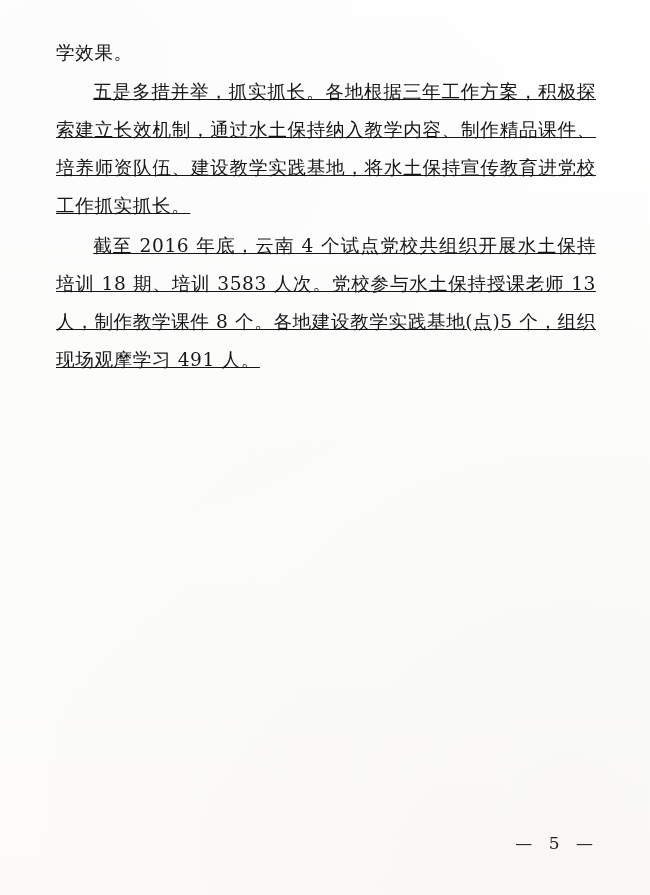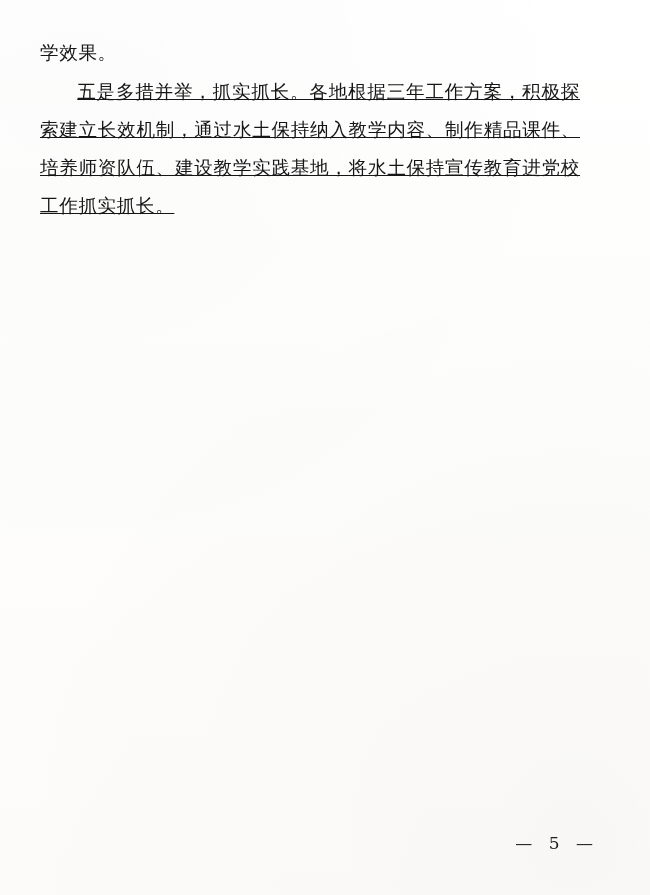--- a/index.html
+++ b/index.html
@@ -26,21 +26,21 @@
     position: absolute;
     inset: 0;
     background:
       radial-gradient(circle at 12% 8%, rgba(0,0,0,0.012), rgba(0,0,0,0) 55%),
       radial-gradient(circle at 88% 92%, rgba(0,0,0,0.014), rgba(0,0,0,0) 60%),
       linear-gradient(180deg, #ffffff 0%, #fdfdfc 40%, #fcfbf9 100%);
     pointer-events: none;
   }
   .content {
     position: absolute;
-    left: 40px;
+    left: 56px;
     top: 34px;
     width: 540px;
   }
   .para {
     font-size: 18.6px;
     line-height: 38px;
     letter-spacing: 0.6px;
     text-align: justify;
     text-justify: inter-character;
     margin: 0 0 2px 0;
@@ -73,20 +73,21 @@
     color: #222;
   }
 </style>
 </head>
 <body>
 
 <div class="page">
   <div class="content">
     <p class="para p-first">学效果。</p>
     <p class="para indent">五是多措并举，抓实抓长。各地根据三年工作方案，积极探索建立长效机制，通过水土保持纳入教学内容、制作精品课件、培养师资队伍、建设教学实践基地，将水土保持宣传教育进党校工作抓实抓长。</p>
+    <p class="para indent">截至 2016 年底，云南 4 个试点党校共组织开展水土保持培训 18 期、培训 3583 人次。党校参与水土保持授课老师 13 人，制作教学课件 8 个。各地建设教学实践基地(点)5 个，组织现场观摩学习 491 人。</p>
   </div>
 
   <div class="footer">
     <span class="pagenum-wrap">
       <span class="dash">—</span>
       <span>5</span>
       <span class="dash">—</span>
     </span>
   </div>
 </div>

